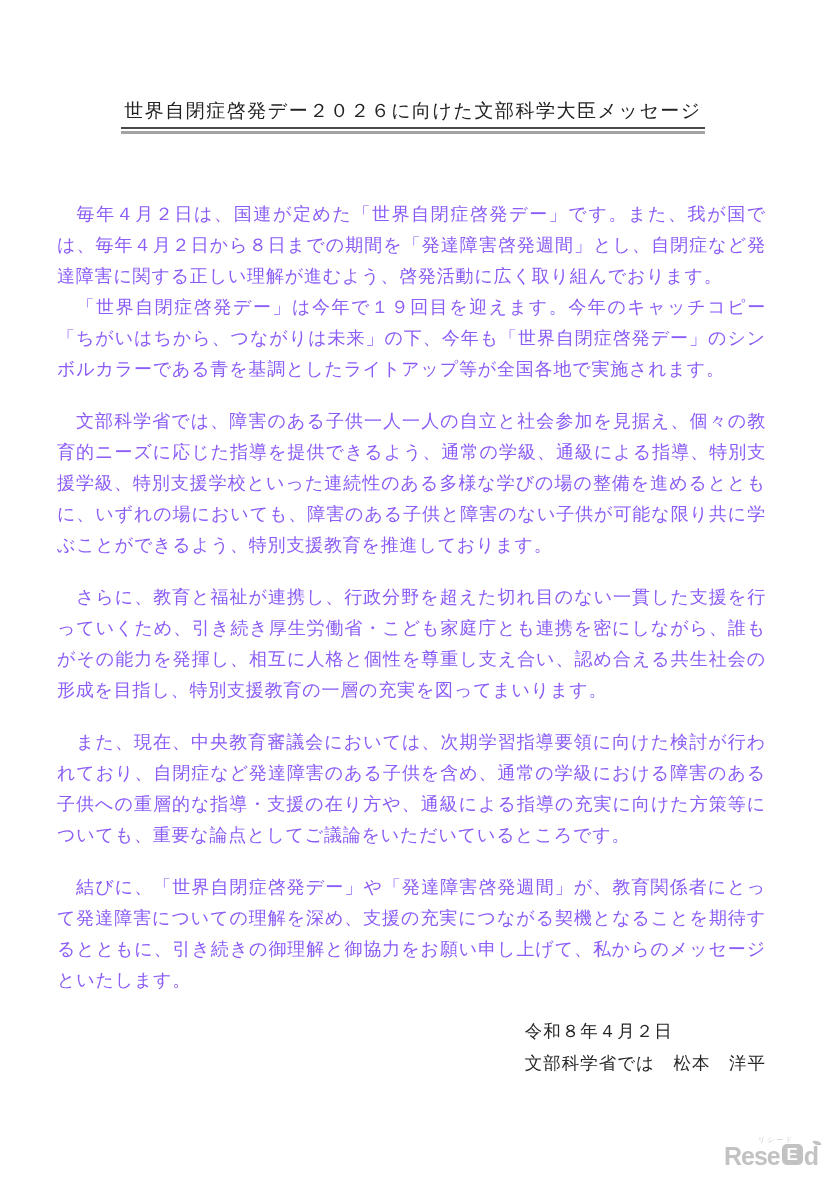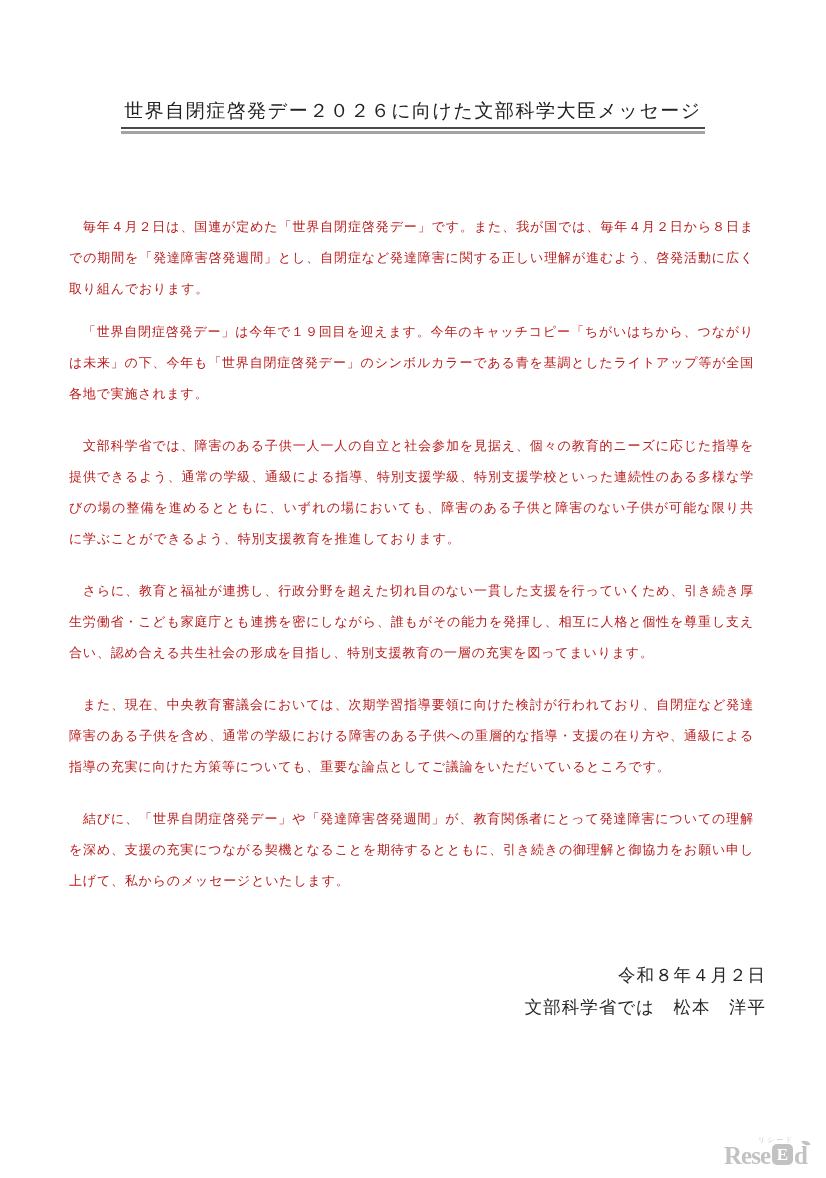--- a/index.html
+++ b/index.html
@@ -6,21 +6,21 @@
     margin: 0;
     padding: 0;
     background: #ffffff;
   }
   .page {
     position: relative;
     width: 826px;
     height: 1172px;
     background: #ffffff;
     overflow: hidden;
-    font-family: Liberation Serif, serif;
+    font-family: Liberation Sans, sans-serif;
     color: #262626;
   }
 
   
   .title-block {
     position: absolute;
     top: 98px;
     left: 0;
     right: 0;
     text-align: center;
@@ -45,39 +45,38 @@
   }
 
   
   .content {
     position: absolute;
     top: 199px;
     left: 57px;
     width: 709px;
   }
   .content p {
-    margin: 12px;
-    font-size: 13px;
+    margin: 0;
+    font-size: 18px;
     line-height: 31px;
     letter-spacing: 0.8px;
     text-align: justify;
     text-justify: inter-ideograph;
-    color: #b91c1c;
+    color: #8b5cf6;
     word-break: break-all;
   }
   .content p.block-gap {
     margin-top: 21px;
   }
 
   
   .signature {
     position: absolute;
-    top: 959px;
+    top: 1015px;
     right: 60px;
-    text-align: right;
     font-size: 17.5px;
     line-height: 32px;
     letter-spacing: 1px;
     color: #262626;
   }
 
   
   .watermark {
     position: absolute;
     right: 2px;

